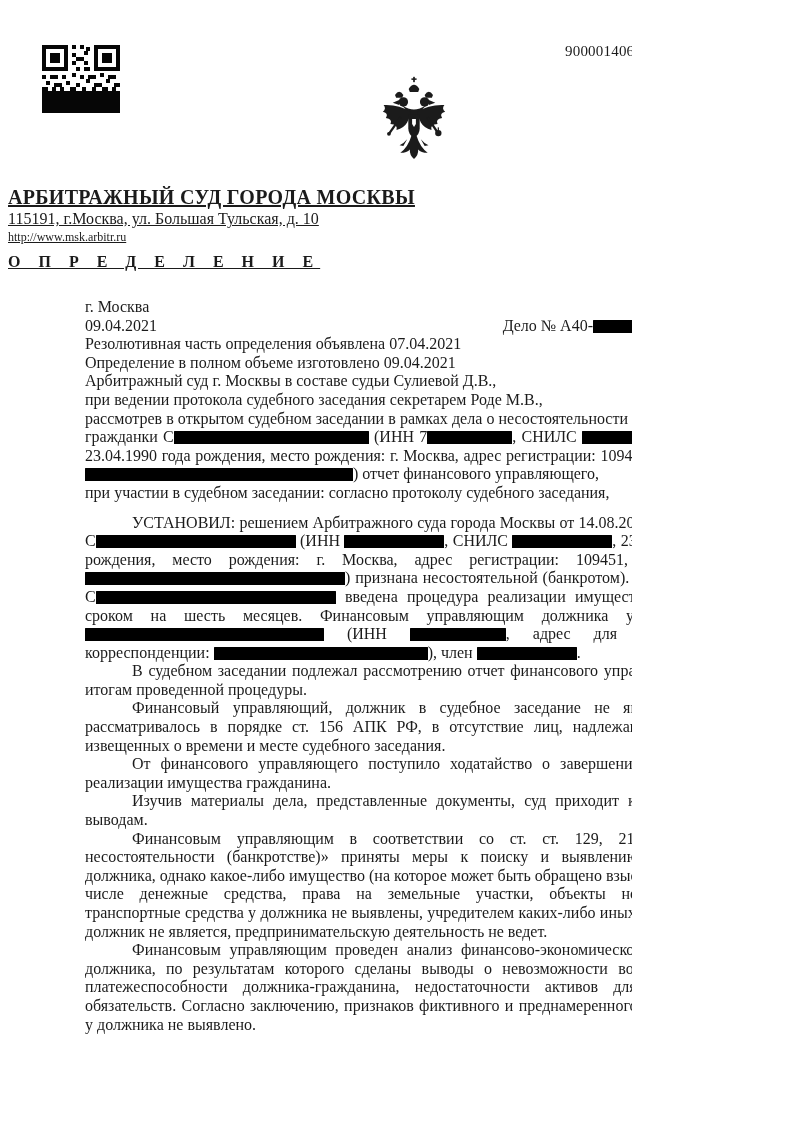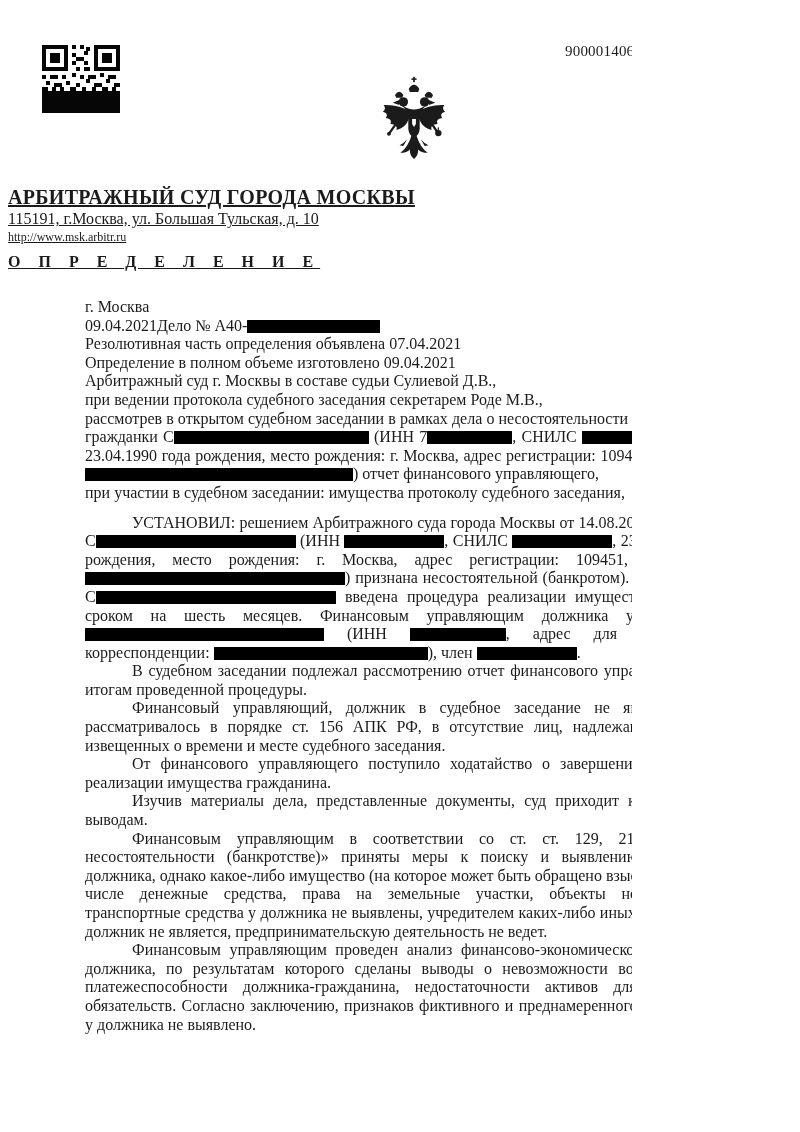--- a/index.html
+++ b/index.html
@@ -20,21 +20,21 @@
   .emblem svg{width:100%; height:100%;}
   
   .header-text{position:absolute; top:186px; left:8px; width:800px; text-align:left;text-decoration:underline;}
   .court-name{font-size:20px; font-weight:bold; letter-spacing:0.3px; line-height:23px;}
   .court-address{font-size:16px; line-height:19px;}
   .court-site{font-size:12px; line-height:19px;}
   .doc-type{font-size:16px; font-weight:bold; letter-spacing:7px; line-height:19px; margin-top:5px;}
   
   .flow{position:absolute; top:266px; left:85px; width:641px; font-size:16px; line-height:18.6px;}
   .line{white-space:nowrap;margin-top:32px;}
-  .daterow{display:flex; align-items:baseline;}
+  .daterow{display:flex; justify-content:space-between; align-items:baseline;}
   .case-wrap{white-space:nowrap;}
   .para{text-align:left;}
   .para.justify{text-align:justify;}
   .para.indent{text-indent:47px;}
   .redact{display:inline-block; height:13px; background:var(--redaction,#000); transform:translateY(2px); border-radius:0.5px;}
 </style>
 </head>
 <body>
 
 <div class="page">
@@ -97,21 +97,21 @@
     <div class="daterow">
       <span>09.04.2021</span>
       <span class="case-wrap"><span>Дело № А40-</span><span class="redact" id="case-redact" style="width: 133px;"></span></span>
     </div>
     <div id="paragraphs">
         <div class="para">Резолютивная часть определения объявлена 07.04.2021</div>
         <div class="para">Определение в полном объеме изготовлено 09.04.2021</div>
         <div class="para">Арбитражный суд г. Москвы в составе судьи Сулиевой Д.В.,</div>
         <div class="para">при ведении протокола судебного заседания секретарем Роде М.В.,</div>
         <div class="para justify">рассмотрев в открытом судебном заседании в рамках дела о несостоятельности (банкротстве) гражданки С<span class="redact" style="width: 195px;"></span> (ИНН 7<span class="redact" style="width: 85px;"></span>, СНИЛС <span class="redact" style="width: 140px;"></span>, 23.04.1990 года рождения, место рождения: г. Москва, адрес регистрации: 109451, г. Москва, <span class="redact" style="width: 268px;"></span>) отчет финансового управляющего,</div>
-        <div class="para">при участии в судебном заседании: имущества протоколу судебного заседания,</div>
+        <div class="para">при участии в судебном заседании: согласно протоколу судебного заседания,</div>
         <div class="para justify indent" style="margin-top: 11px;">УСТАНОВИЛ: решением Арбитражного суда города Москвы от 14.08.2020 гражданка С<span class="redact" style="width: 200px;"></span> (ИНН <span class="redact" style="width: 100px;"></span>, СНИЛС <span class="redact" style="width: 100px;"></span>, 23.04.1990 года рождения, место рождения: г. Москва, адрес регистрации: 109451, г. Москва, <span class="redact" style="width: 260px;"></span>) признана несостоятельной (банкротом). В отношении С<span class="redact" style="width: 240px;"></span> введена процедура реализации имущества должника сроком на шесть месяцев. Финансовым управляющим должника утвержден Т<span class="redact" style="width: 239px;"></span> (ИНН <span class="redact" style="width: 96px;"></span>, адрес для направления корреспонденции: <span class="redact" style="width: 214px;"></span>), член <span class="redact" style="width: 100px;"></span>.</div>
         <div class="para justify indent">В судебном заседании подлежал рассмотрению отчет финансового управляющего по итогам проведенной процедуры.</div>
         <div class="para justify indent">Финансовый управляющий, должник в судебное заседание не явились, дело рассматривалось в порядке ст. 156 АПК РФ, в отсутствие лиц, надлежащим образом извещенных о времени и месте судебного заседания.</div>
         <div class="para justify indent">От финансового управляющего поступило ходатайство о завершении процедуры реализации имущества гражданина.</div>
         <div class="para justify indent">Изучив материалы дела, представленные документы, суд приходит к следующим выводам.</div>
         <div class="para justify indent">Финансовым управляющим в соответствии со ст. ст. 129, 213.9 ФЗ «О несостоятельности (банкротстве)» приняты меры к поиску и выявлению имущества должника, однако какое-либо имущество (на которое может быть обращено взыскание), в том числе денежные средства, права на земельные участки, объекты недвижимости, транспортные средства у должника не выявлены, учредителем каких-либо иных организаций должник не является, предпринимательскую деятельность не ведет.</div>
         <div class="para justify indent">Финансовым управляющим проведен анализ финансово-экономического состояния должника, по результатам которого сделаны выводы о невозможности восстановления платежеспособности должника-гражданина, недостаточности активов для погашения обязательств. Согласно заключению, признаков фиктивного и преднамеренного банкротства у должника не выявлено.</div>
       </div>
   </div>
 

